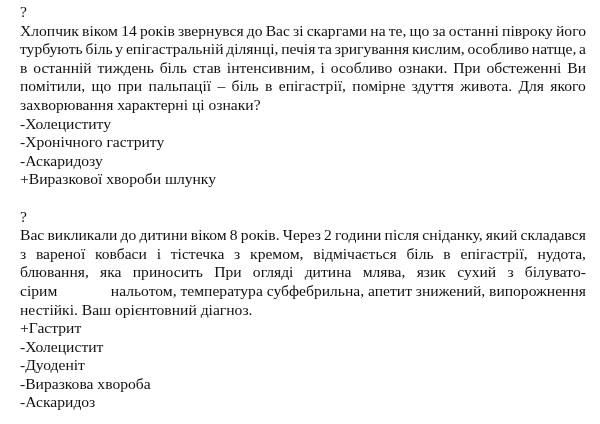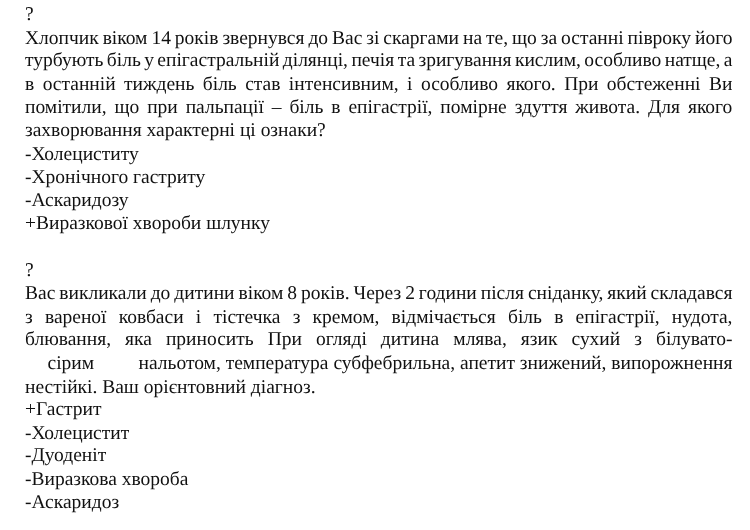--- a/index.html
+++ b/index.html
@@ -92,21 +92,21 @@
         </span>
       <span class="jl" style="display: flex; justify-content: space-between;">
           <span>в</span>
           <span>останній</span>
           <span>тиждень</span>
           <span>біль</span>
           <span>став</span>
           <span>інтенсивним,</span>
           <span>і</span>
           <span>особливо</span>
-          <span>якого.</span>
+          <span>ознаки.</span>
           <span>При</span>
           <span>обстеженні</span>
           <span>Ви</span>
         </span>
       <span class="jl" style="display: flex; justify-content: space-between;">
           <span>помітили,</span>
           <span>що</span>
           <span>при</span>
           <span>пальпації</span>
           <span>–</span>
@@ -170,21 +170,21 @@
           <span>приносить</span>
           <span>При</span>
           <span>огляді</span>
           <span>дитина</span>
           <span>млява,</span>
           <span>язик</span>
           <span>сухий</span>
           <span>з</span>
           <span>білувато-</span>
         </span>
-      <span class="jl" style="display: flex; justify-content: space-between; margin-left: 18px;">
+      <span class="jl" style="display: flex; justify-content: space-between;">
           <span>сірим</span>
           <span class="wide-gap"></span>
           <span>нальотом, температура субфебрильна, апетит знижений, випорожнення</span>
         </span>
       <span class="jl last">нестійкі. Ваш орієнтовний діагноз.</span>
     </div>
     <div>
       <div class="line">+Гастрит</div>
       <div class="line">-Холецистит</div>
       <div class="line">-Дуоденіт</div>

